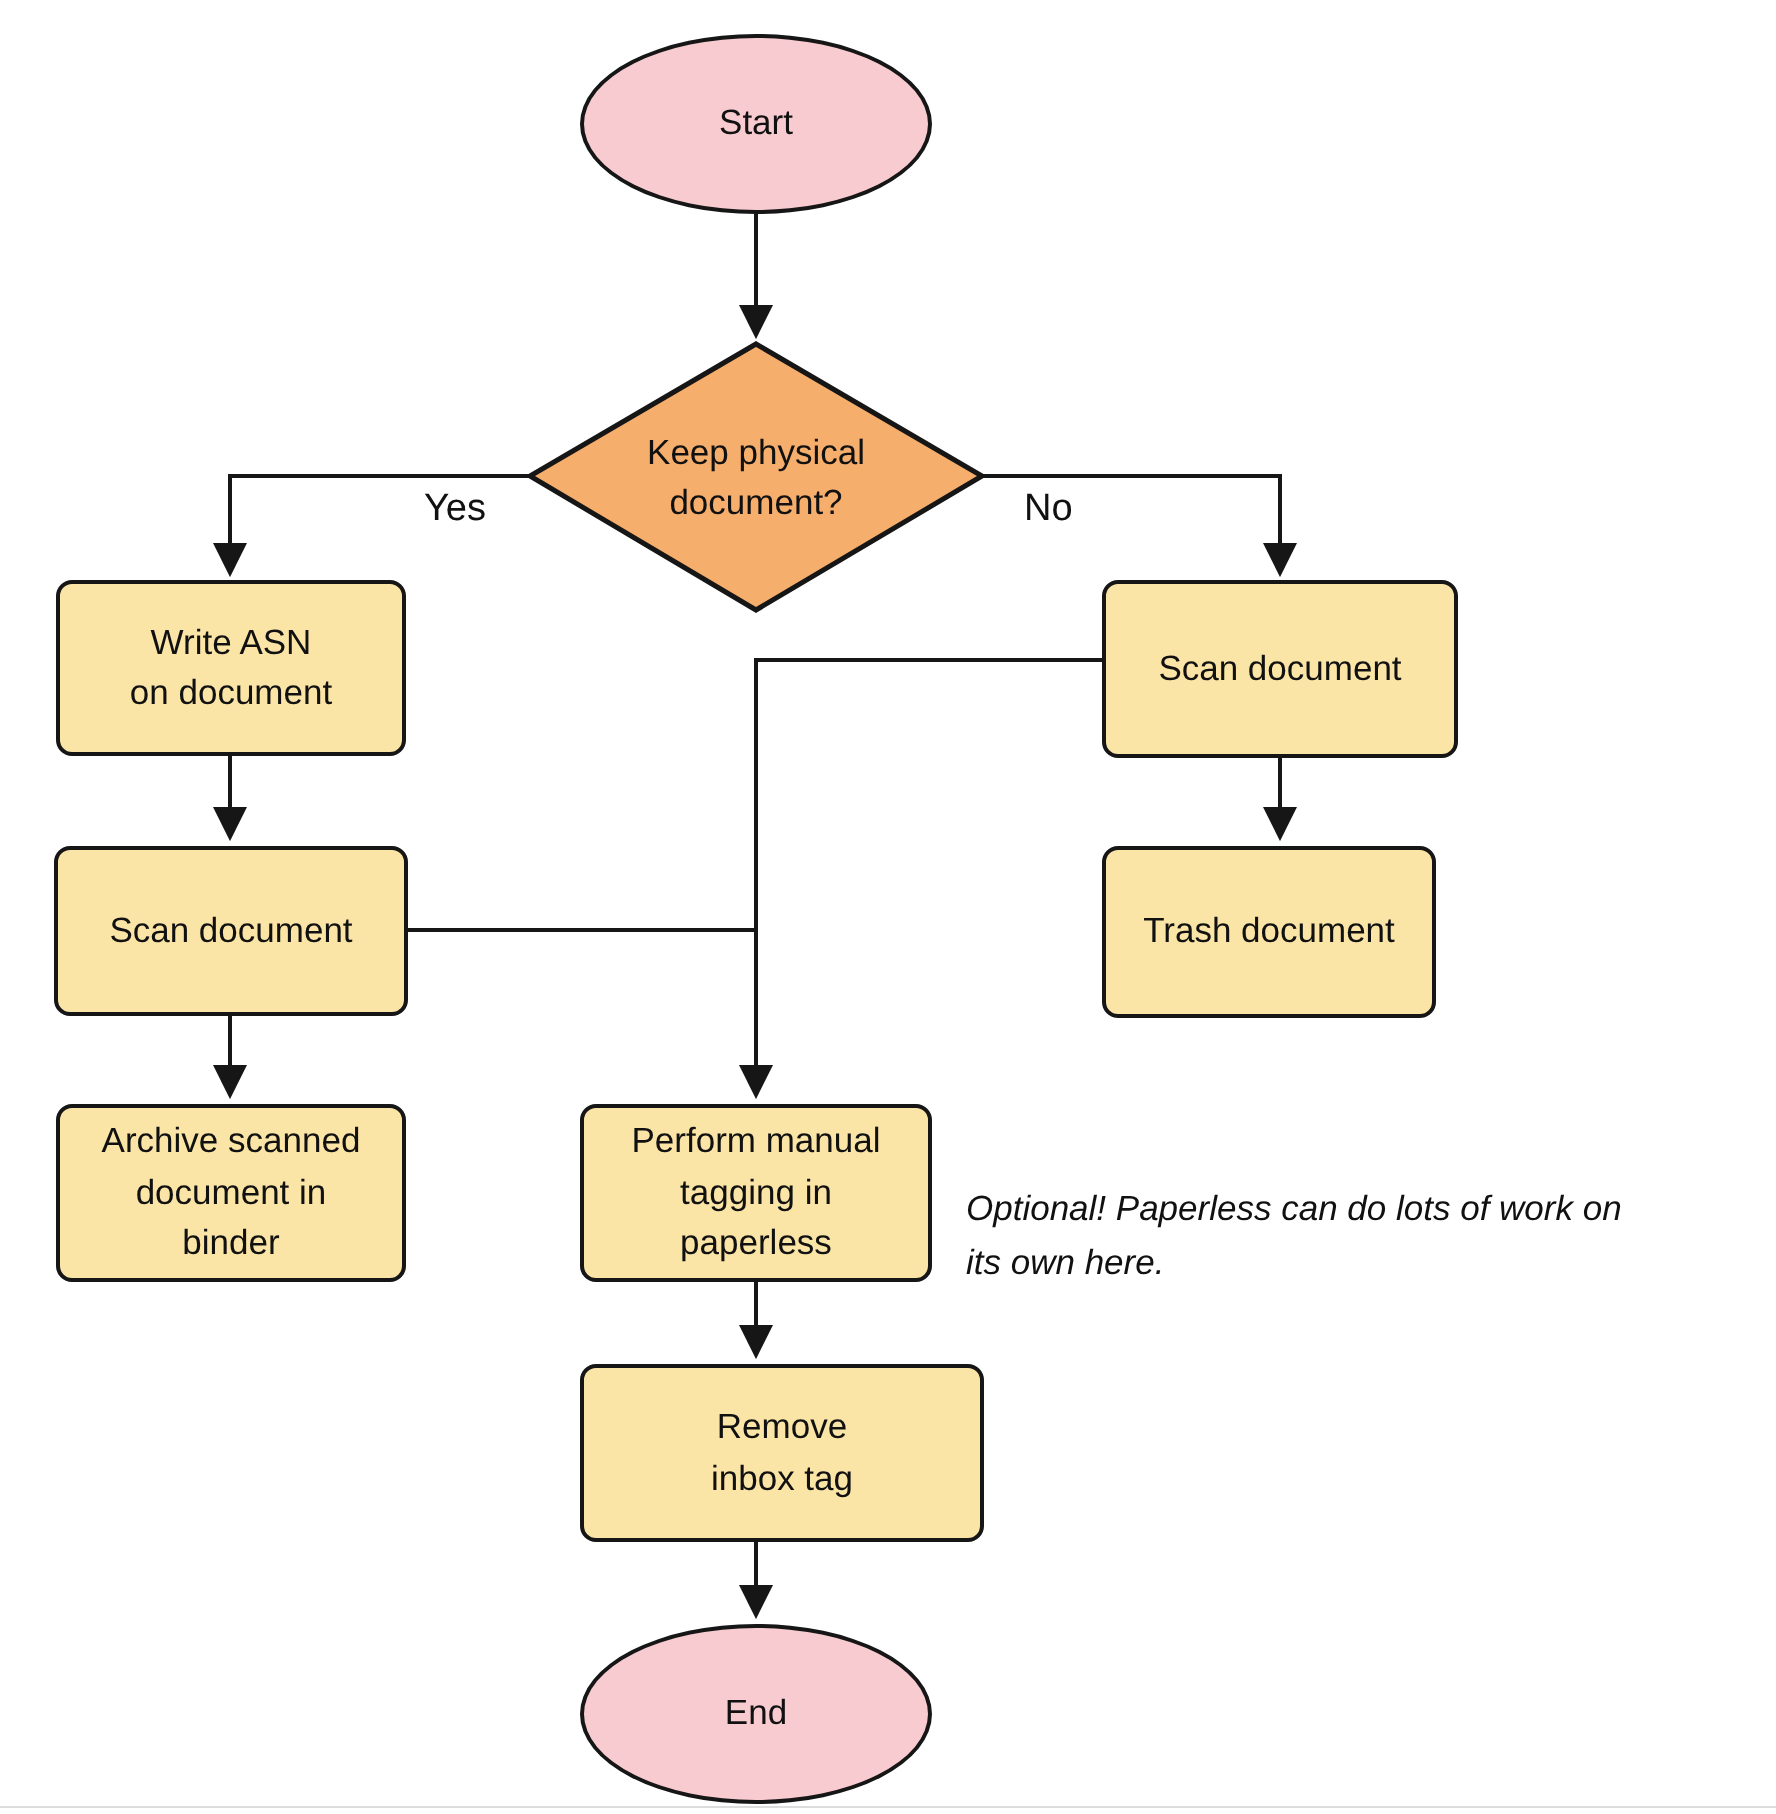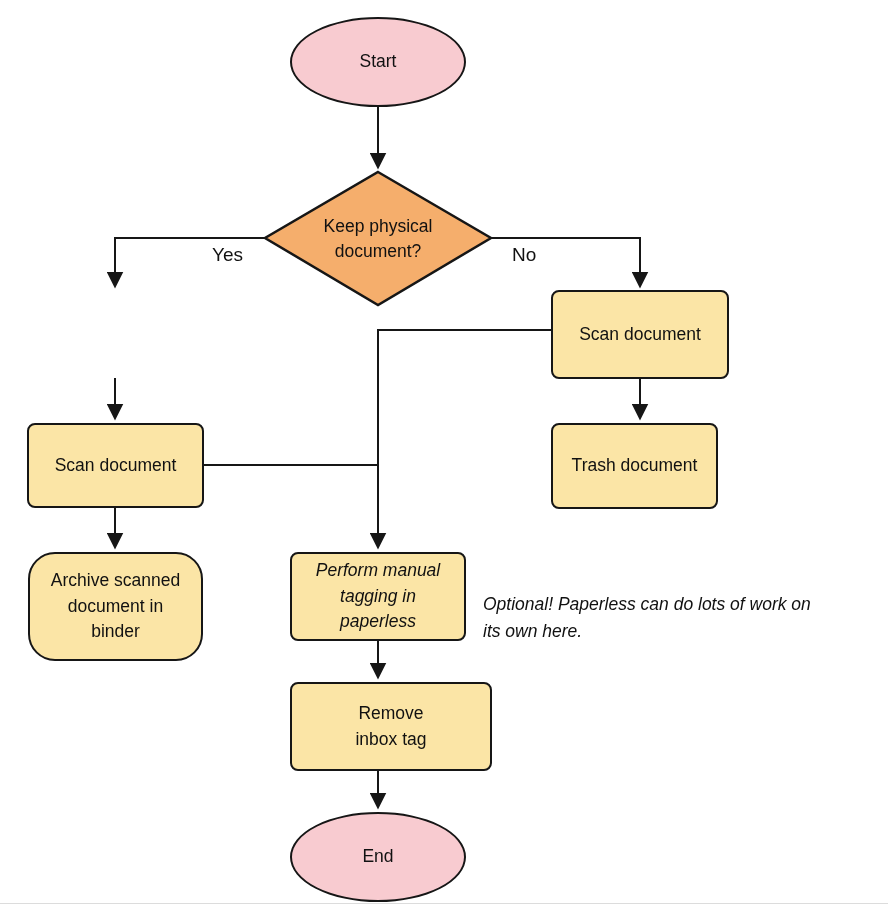--- a/index.html
+++ b/index.html
@@ -107,32 +107,34 @@
     <polygon class="diamond" points="378,172 491,238 378,305 265,238"></polygon>
   </svg>
 
   <div class="node terminal" style="left:290px; top:17px; width:176px; height:90px;">Start</div>
 
   <div class="node terminal" style="left:290px; top:812px; width:176px; height:90px;">End</div>
 
   <div class="node" style="left:288px; top:210px; width:180px; height:58px;">Keep physical
 document?</div>
 
+  <div class="node process" style="left:28px; top:290px; width:175px; height:88px;">Write ASN
+on document</div>
 
   <div class="node process" style="left:27px; top:423px; width:177px; height:85px;">Scan document</div>
 
-  <div class="node process" style="left:28px; top:552px; width:175px; height:109px;border-radius:27px;">Archive scanned
+  <div class="node process" style="left:28px; top:552px; width:175px; height:89px;">Archive scanned
 document in
 binder</div>
 
   <div class="node process" style="left:551px; top:290px; width:178px; height:89px;">Scan document</div>
 
   <div class="node process" style="left:551px; top:423px; width:167px; height:86px;">Trash document</div>
 
-  <div class="node process" style="left:290px; top:552px; width:176px; height:89px;font-style:italic;">Perform manual
+  <div class="node process" style="left:290px; top:552px; width:176px; height:89px;">Perform manual
 tagging in
 paperless</div>
 
   <div class="node process" style="left:290px; top:682px; width:202px; height:89px;">Remove
 inbox tag</div>
 
   <span class="edge-label" style="left:212px; top:211px;">Yes</span>
 
   <span class="edge-label" style="left:512px; top:211px;text-align:center;">No</span>
 

